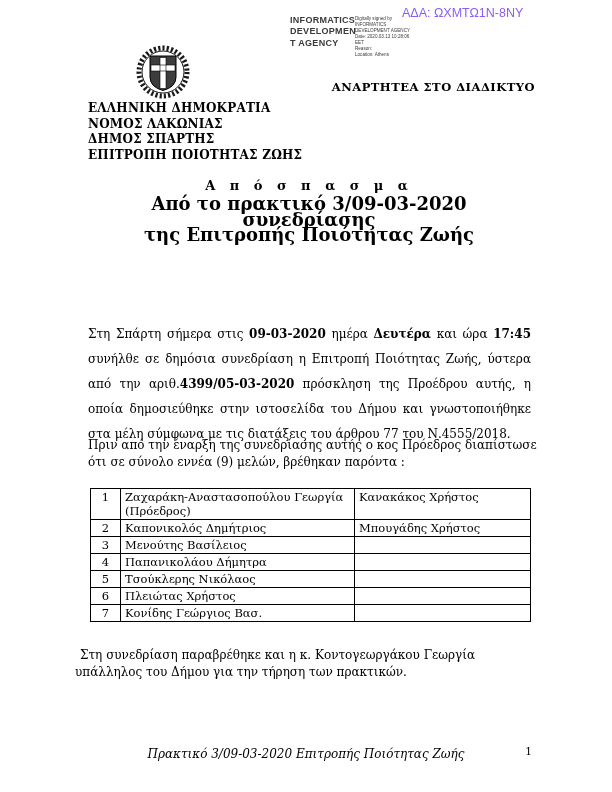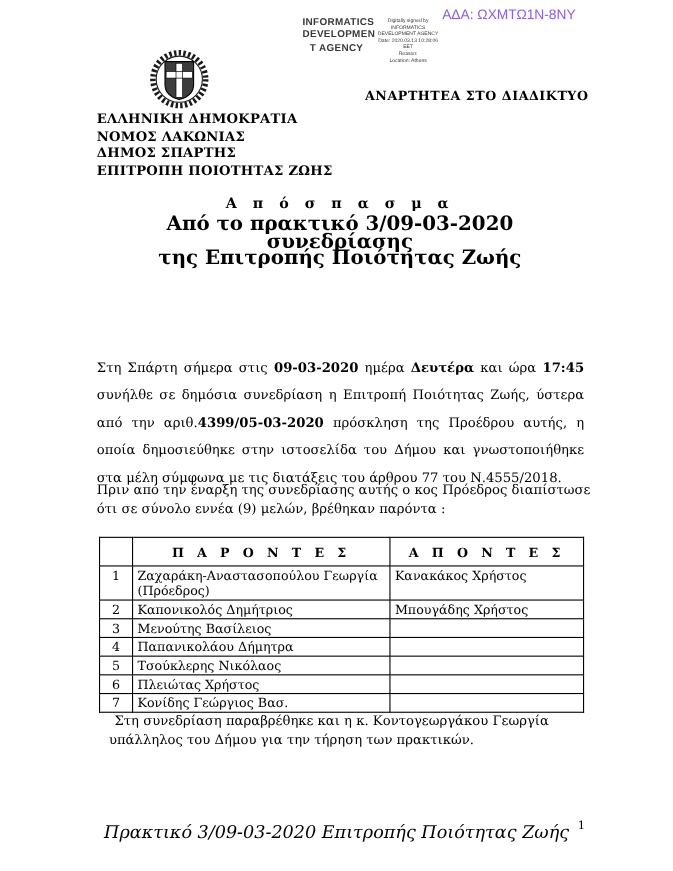--- a/index.html
+++ b/index.html
@@ -2,21 +2,21 @@
 <html><head>
 <meta charset="utf-8">
 <style>
   * { margin:0; padding:0; box-sizing:border-box; }
   html,body { width:612px; height:792px; }
   body { background:#fff; color:#000; font-family:"DejaVu Serif","Liberation Serif",serif; position:relative; overflow:hidden; }
   .abs { position:absolute; }
 
   .ada { top:6px; left:402px; font-family:"Liberation Sans",sans-serif; font-size:12.5px; color:#8b5cf6; }
 
-  .stamp { top:15px; left:275px; width:130px; display:flex; gap:3px;text-align:center; }
+  .stamp { top:15px; left:290px; width:130px; display:flex; gap:3px; }
   .stamp-agency { font-family:"Liberation Sans",sans-serif; font-size:9px; font-weight:bold; color:#3a3a3a; line-height:1.25; width:62px; letter-spacing:.3px; }
   .stamp-sig { font-family:"Liberation Sans",sans-serif; font-size:4.6px; color:#3a3a3a; line-height:1.3; width:62px; padding-top:1px; }
 
   .anartitea { top:80px; right:77px; font-size:11.5px; font-weight:bold; letter-spacing:.5px; }
 
   .emblem { top:44px; left:127px; }
 
   .gov-header { top:101px; left:88px; font-size:12px; font-weight:bold; line-height:15.5px; letter-spacing:.2px; }
 
   .title-block { top:178px; left:88px; width:442px; text-align:center; font-weight:bold; }
@@ -36,23 +36,23 @@
   table, th, td { border:1.5px solid #000; }
   th, td { font-size:11.5px; vertical-align:top; padding:1px 4px; }
   th { font-weight:bold; letter-spacing:4px; text-align:center; height:26px; vertical-align:middle; }
   col.c-num { width:30px; }
   col.c-present { width:234px; }
   col.c-absent { width:176px; }
   td.num { text-align:center; }
   tr.r1 td { height:31px; }
   tr.rs td { height:16px; }
 
-  .p3 { top:647px; left:99px; width:456px; font-size:12px; line-height:17px; text-indent:5px; }
+  .p3 { top:647px; left:75px; width:456px; font-size:12px; line-height:17px; text-indent:5px; }
 
-  .footer-text { top:747px; left:0; width:612px; text-align:center; font-size:16px; font-style:italic; }
+  .footer-text { top:747px; left:0; width:612px; text-align:center; font-size:12px; font-style:italic; }
   .footer-page { top:745px; right:80px; font-size:10.5px; }
 </style>
 </head>
 <body>
 
 <div class="abs ada">ΑΔΑ: ΩΧΜΤΩ1Ν-8ΝΥ</div>
 
 <div class="abs stamp">
   <div class="stamp-agency">
     <div>INFORMATICS</div>
@@ -107,25 +107,20 @@
 <div class="abs p2">Πριν από την έναρξη της συνεδρίασης αυτής ο κος Πρόεδρος διαπίστωσε ότι σε σύνολο εννέα  (9) μελών, βρέθηκαν παρόντα :</div>
 
 <div class="abs members">
   <table>
     <colgroup>
         <col class="c-num">
         <col class="c-present">
         <col class="c-absent">
       </colgroup>
     <tbody>
-        <tr>
-      <th></th>
-      <th>Π Α Ρ Ο Ν Τ Ε Σ</th>
-      <th>Α Π Ο Ν Τ Ε Σ</th>
-    </tr>
     <tr class="r1">
       <td class="num">1</td>
       <td>Ζαχαράκη-Αναστασοπούλου Γεωργία (Πρόεδρος)</td>
       <td>Κανακάκος Χρήστος</td>
     </tr>
     <tr class="rs">
       <td class="num">2</td>
       <td>Καπονικολός Δημήτριος</td>
       <td>Μπουγάδης Χρήστος</td>
     </tr>

